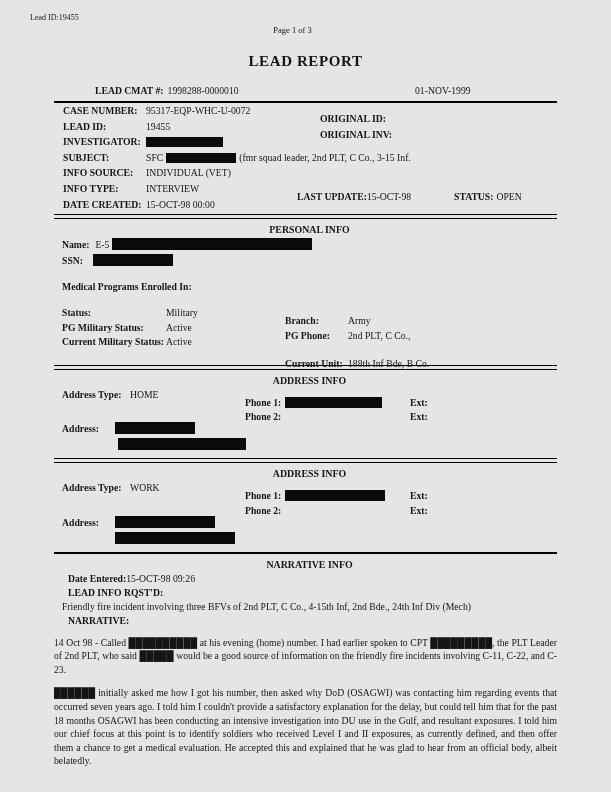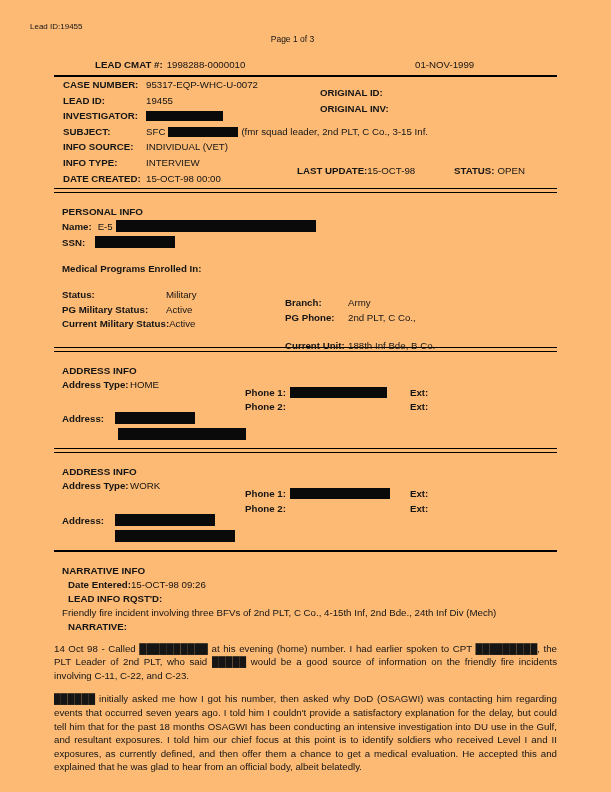--- a/index.html
+++ b/index.html
@@ -1,53 +1,54 @@
 <!DOCTYPE html>
 <html><head>
 <meta charset="utf-8">
 <style>
   * { margin:0; padding:0; box-sizing:border-box; }
   html,body { background:#ffffff; }
   .page {
-    width:611px; height:792px; background:#fdba74; color:#151515;
-    font-family:Liberation Sans, sans-serif;
-    position:relative; overflow:hidden; padding-top:22px;
+    width:611px; height:792px; background:#e5e5e5; color:#151515;
+    font-family:Liberation Serif, serif;
+    position:relative; overflow:hidden; padding-top:13px;
   }
   .b { font-weight:bold; }
   .hdr-left { margin-left:30px; font-size:8px; }
   .hdr-right { text-align:center; margin-right:26px; font-size:8.5px; margin-top:3px; }
   .title { text-align:center; font-size:15px; font-weight:bold; letter-spacing:.6px; margin-top:18px; }
   .content { margin:0 54px; position:relative; }
   .cmat-row { position:relative; height:13px; margin-top:15px; font-size:9.7px; }
   .cmat { position:absolute; left:41px; top:0; }
   .cmat-date { position:absolute; left:361px; top:0; }
   .rule-thick { border-top:2.4px solid #000; margin-top:3px; }
   .rule-dbl { height:5px; border-top:1.3px solid #000; border-bottom:1.3px solid #000; margin-top:2px; }
   .crow { position:relative; padding-left:9px; font-size:9.7px; line-height:15.6px; white-space:nowrap; }
   .clbl { display:inline-block; min-width:83px; font-weight:bold; }
   .abs { position:absolute; top:8px; }
   .redact { display:inline-block; background:#0a0a0a; vertical-align:-2px; }
-  .sechdr { padding-left:8px; font-weight:bold; font-size:9.9px; line-height:15px; margin-top:11px; }
+  .sechdr { padding-left:8px; font-weight:bold; font-size:9.9px; line-height:15px; margin-top:3px;text-align:center; }
   .prow { position:relative; padding-left:8px; font-size:9.7px; line-height:14.2px; white-space:nowrap; }
   .tall { line-height:16px; }
   .plbl { display:inline-block; min-width:104px; font-weight:bold; }
   .rlbl { display:inline-block; min-width:63px; font-weight:bold; }
   .alb  { display:inline-block; min-width:68px; font-weight:bold; }
   .adr  { display:inline-block; min-width:53px; font-weight:bold; }
   .narr { font-size:9.7px; line-height:13.6px; text-align:justify; margin-top:7px; }
   .ml3 { margin-left:3px; } .ml4 { margin-left:4px;text-align:right; } .ml6 { margin-left:6px; }
 </style>
 </head>
 <body>
 
 <div class="page">
 
   <div class="hdr-left">Lead ID:19455</div>
   <div class="hdr-right">Page 1 of  3</div>
 
+  <h1 class="title">LEAD REPORT</h1>
 
   <div class="content">
 
     <div class="cmat-row">
       <span class="cmat">
         <span class="b">LEAD CMAT #:</span><span class="ml4">1998288-0000010</span>
       </span>
       <span class="cmat-date">01-NOV-1999</span>
     </div>
 

